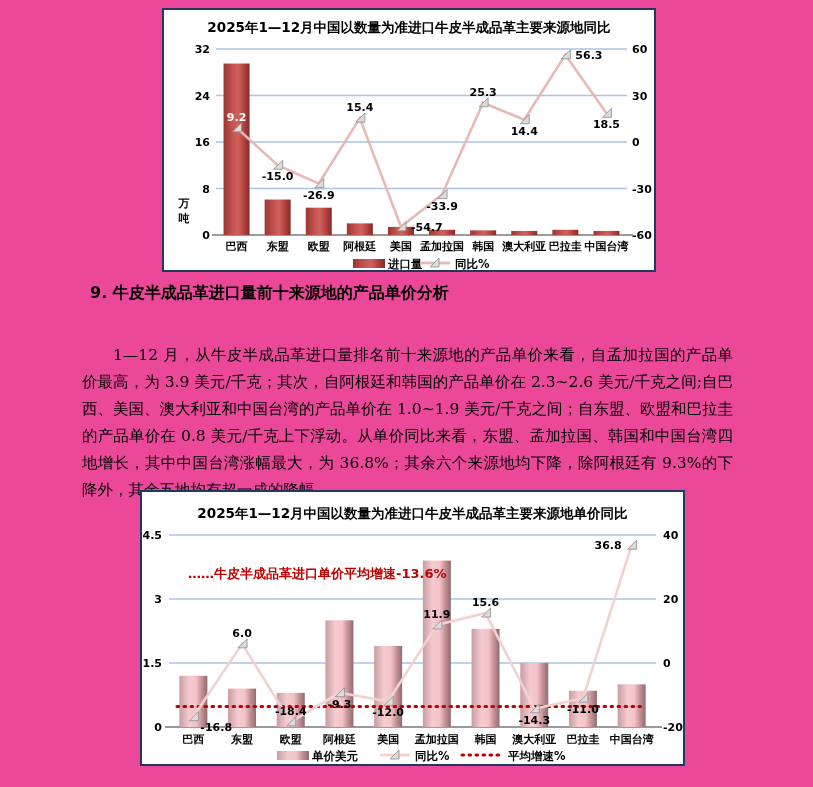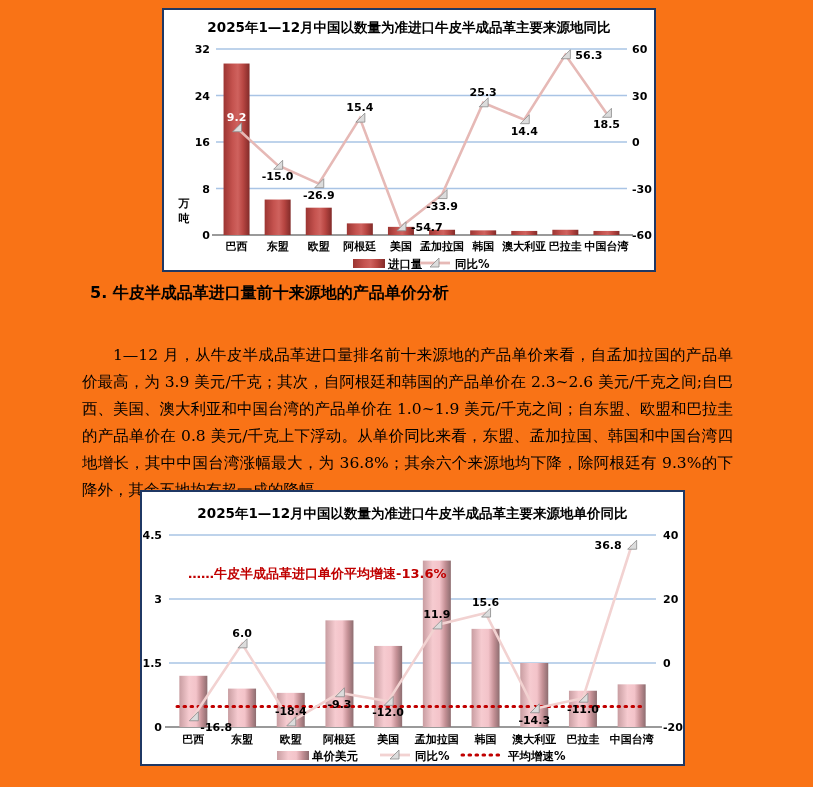--- a/index.html
+++ b/index.html
@@ -1,16 +1,16 @@
 <!DOCTYPE html>
 <html><head>
 <meta charset="utf-8">
 <style>
   html,body{margin:0;padding:0;background:#ffffff;}
-  .page{position:relative;width:813px;height:787px;background:#f97316;overflow:hidden;
+  .page{position:relative;width:813px;height:787px;background:#ec4899;overflow:hidden;
         font-family:"DejaVu Sans",sans-serif;}
   .chart-box{position:absolute;box-sizing:border-box;border:2px solid #1f3864;background:#ffffff;}
   #chart1-box{left:162px;top:8px;width:494px;height:264px;}
   #chart2-box{left:140px;top:490px;width:545px;height:276px;}
   .chart-box svg{display:block;}
   .heading{position:absolute;left:90px;top:283px;width:660px;
            font-family:"DejaVu Sans","Liberation Sans",sans-serif;
            font-weight:bold;font-size:16px;color:#000;}
   .para{position:absolute;left:82px;top:310px;width:651px;
         font-family:"DejaVu Serif","Liberation Serif",serif;
@@ -97,21 +97,21 @@
         <polygon points="438.45,107.325 447.45,107.325 447.45,98.325" fill="#dcdcdc" stroke="#8a8a8a" stroke-width="0.8"></polygon>
         <text x="442.45" y="118.325" text-anchor="middle" class="dl" fill="#000000">18.5</text>
         <rect x="189" y="249" width="32" height="9" fill="url(#chart1g)"></rect>
         <text x="224" y="258" class="lg">进口量</text>
         <line x1="256" x2="286" y1="253" y2="253" stroke="#e6b9b6" stroke-width="2.8"></line>
         <polygon points="266,257 275,257 275,248" fill="#dcdcdc" stroke="#8a8a8a" stroke-width="0.8"></polygon>
         <text x="291" y="258" class="lg">同比%</text>
       </svg>
   </div>
 
-  <div class="heading">5. 牛皮半成品革进口量前十来源地的产品单价分析</div>
+  <div class="heading">9. 牛皮半成品革进口量前十来源地的产品单价分析</div>
 
   <div class="para">1—12 月，从牛皮半成品革进口量排名前十来源地的产品单价来看，自孟加拉国的产品单价最高，为 3.9 美元/千克；其次，自阿根廷和韩国的产品单价在 2.3~2.6 美元/千克之间;自巴西、美国、澳大利亚和中国台湾的产品单价在 1.0~1.9 美元/千克之间；自东盟、欧盟和巴拉圭的产品单价在 0.8 美元/千克上下浮动。从单价同比来看，东盟、孟加拉国、韩国和中国台湾四地增长，其中中国台湾涨幅最大，为 36.8%；其余六个来源地均下降，除阿根廷有 9.3%的下降外，其余五地均有超一成的降幅。</div>
 
   <div class="chart-box" id="chart2-box">
     <svg id="chart2" width="541" height="272" viewBox="0 0 541 272">
         <defs>
           <linearGradient id="chart2g" x1="0" y1="0" x2="1" y2="0">
             <stop offset="0" stop-color="#c89da1"></stop>
             <stop offset="0.35" stop-color="#f6cbd0"></stop>
             <stop offset="0.6" stop-color="#f3c3c9"></stop>

